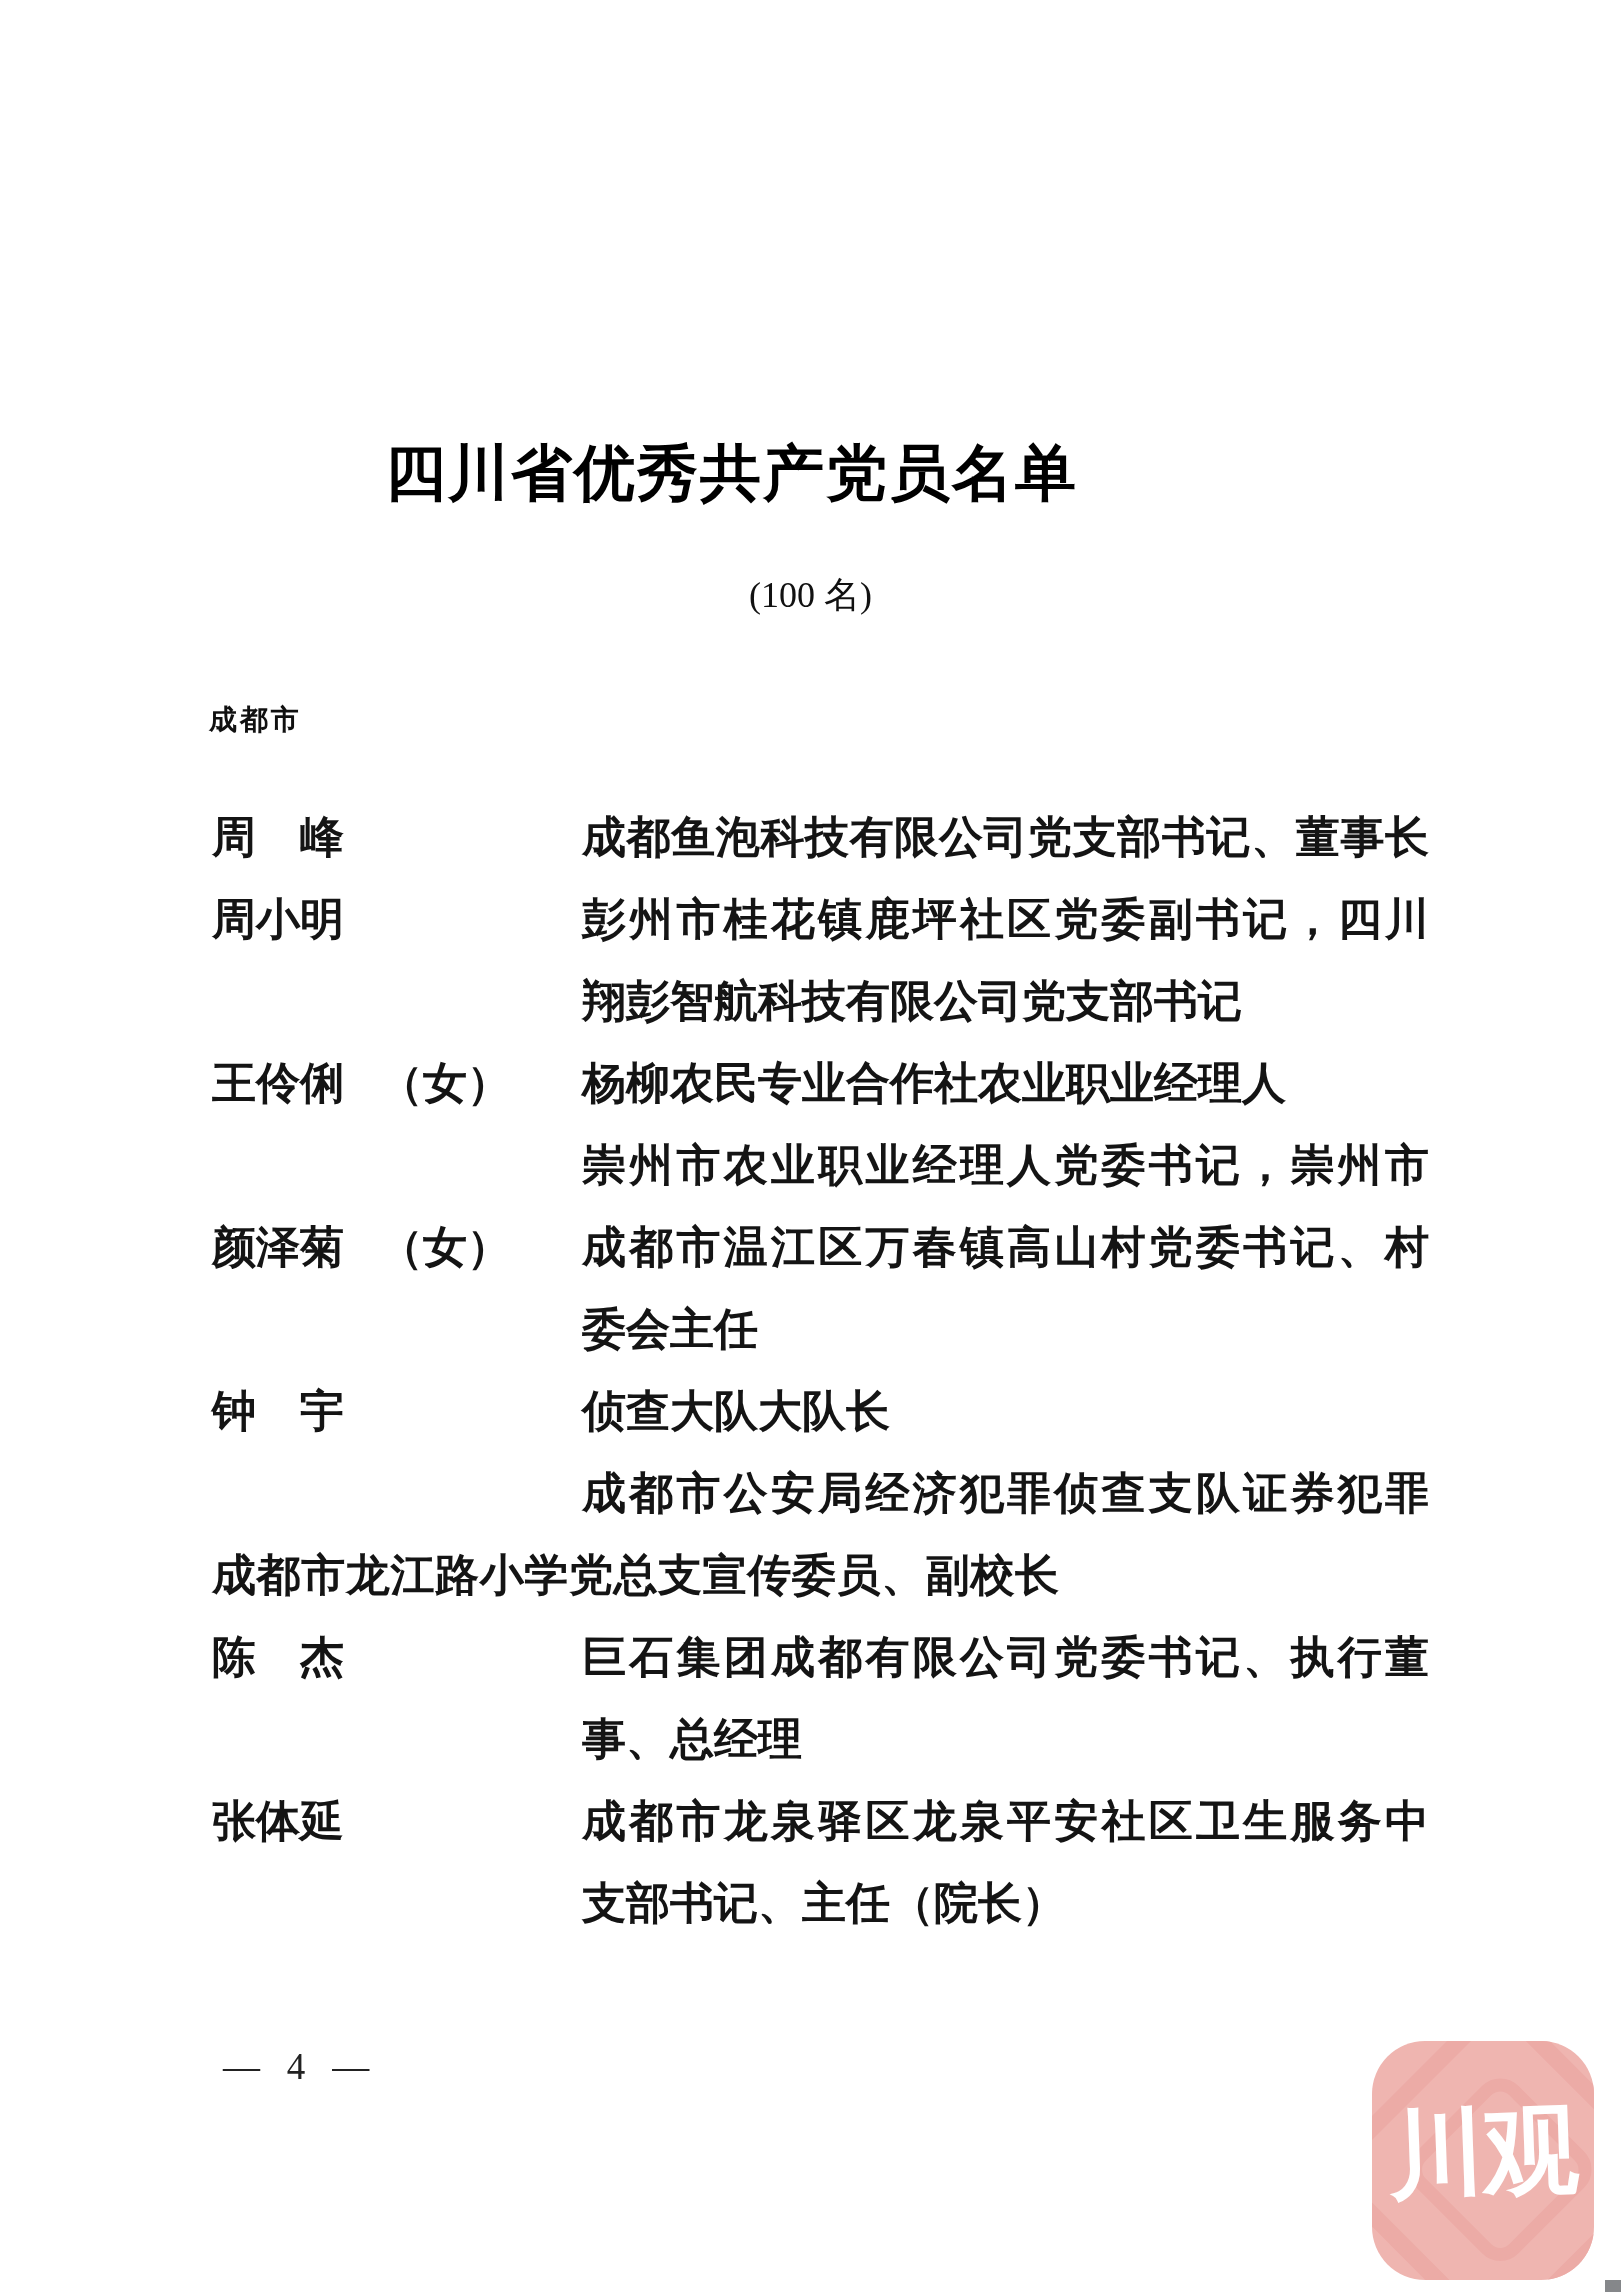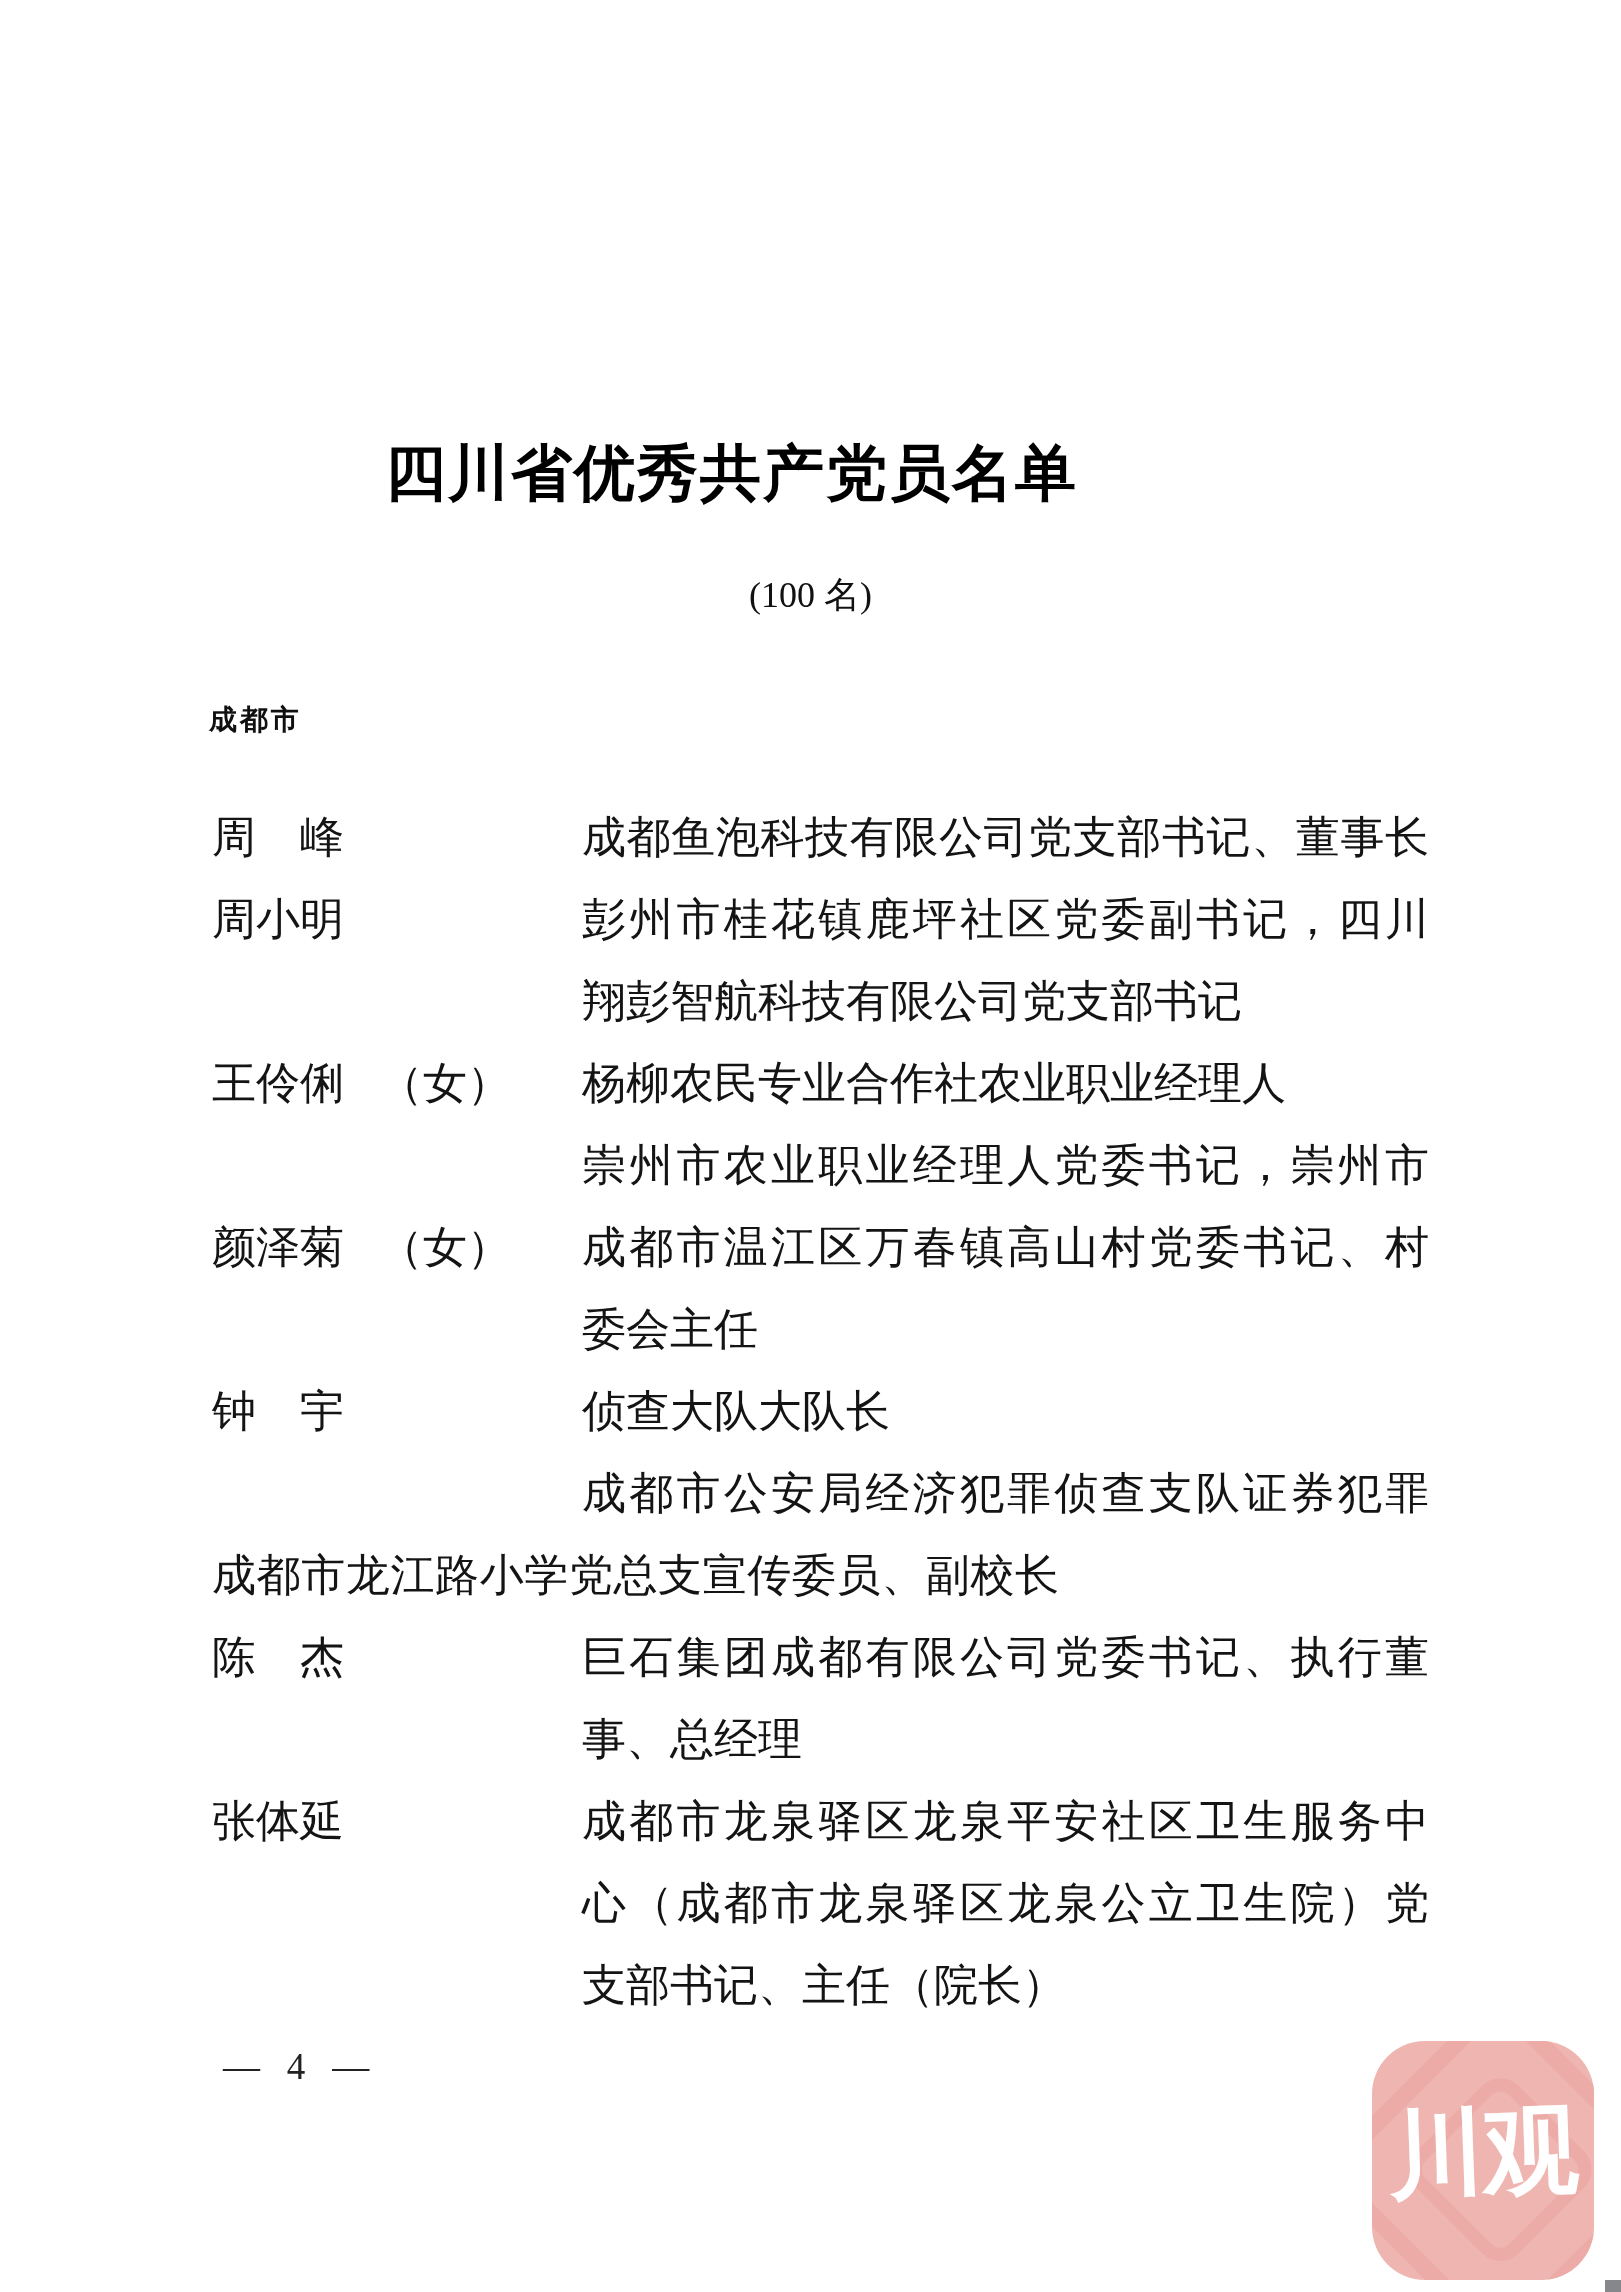--- a/index.html
+++ b/index.html
@@ -51,21 +51,21 @@
   }
 
   .member-list {
     position: absolute;
     left: 212px;
     top: 797px;
     width: 1225px;
     font-size: 44px;
   }
 
-  .member-row { display: flex; align-items: flex-start; }
+  .member-row { display: flex; align-items: flex-start; font-weight: bold; }
 
   .name-cell {
     flex: 0 0 370px;
     width: 370px;
     height: 82px;
     line-height: 82px;
     white-space: nowrap;
   }
   .name-box { display: inline-block; }
   .name-suffix { display: inline-block; margin-left: 35px; }
@@ -223,21 +223,20 @@
         <div class="desc-line">事、总经理</div>
       </div>
   </div>
 
   <div class="member-row">
     <div class="name-cell">
       <span class="name-box">张体延</span>
     </div>
     <div class="desc-cell">
         <div class="desc-line fill">成都市龙泉驿区龙泉平安社区卫生服务中</div>
-        <div class="desc-line fill">心（成都市龙泉驿区龙泉公立卫生院）党</div>
         <div class="desc-line">支部书记、主任（院长）</div>
       </div>
   </div>
 </div>
 
 <div class="page-number">— 4 —</div>
 
 <div class="logo-badge" style="background: rgb(239, 181, 176);">
   <div class="logo-diamond"></div>
   <div class="logo-diamond-inner"></div>

